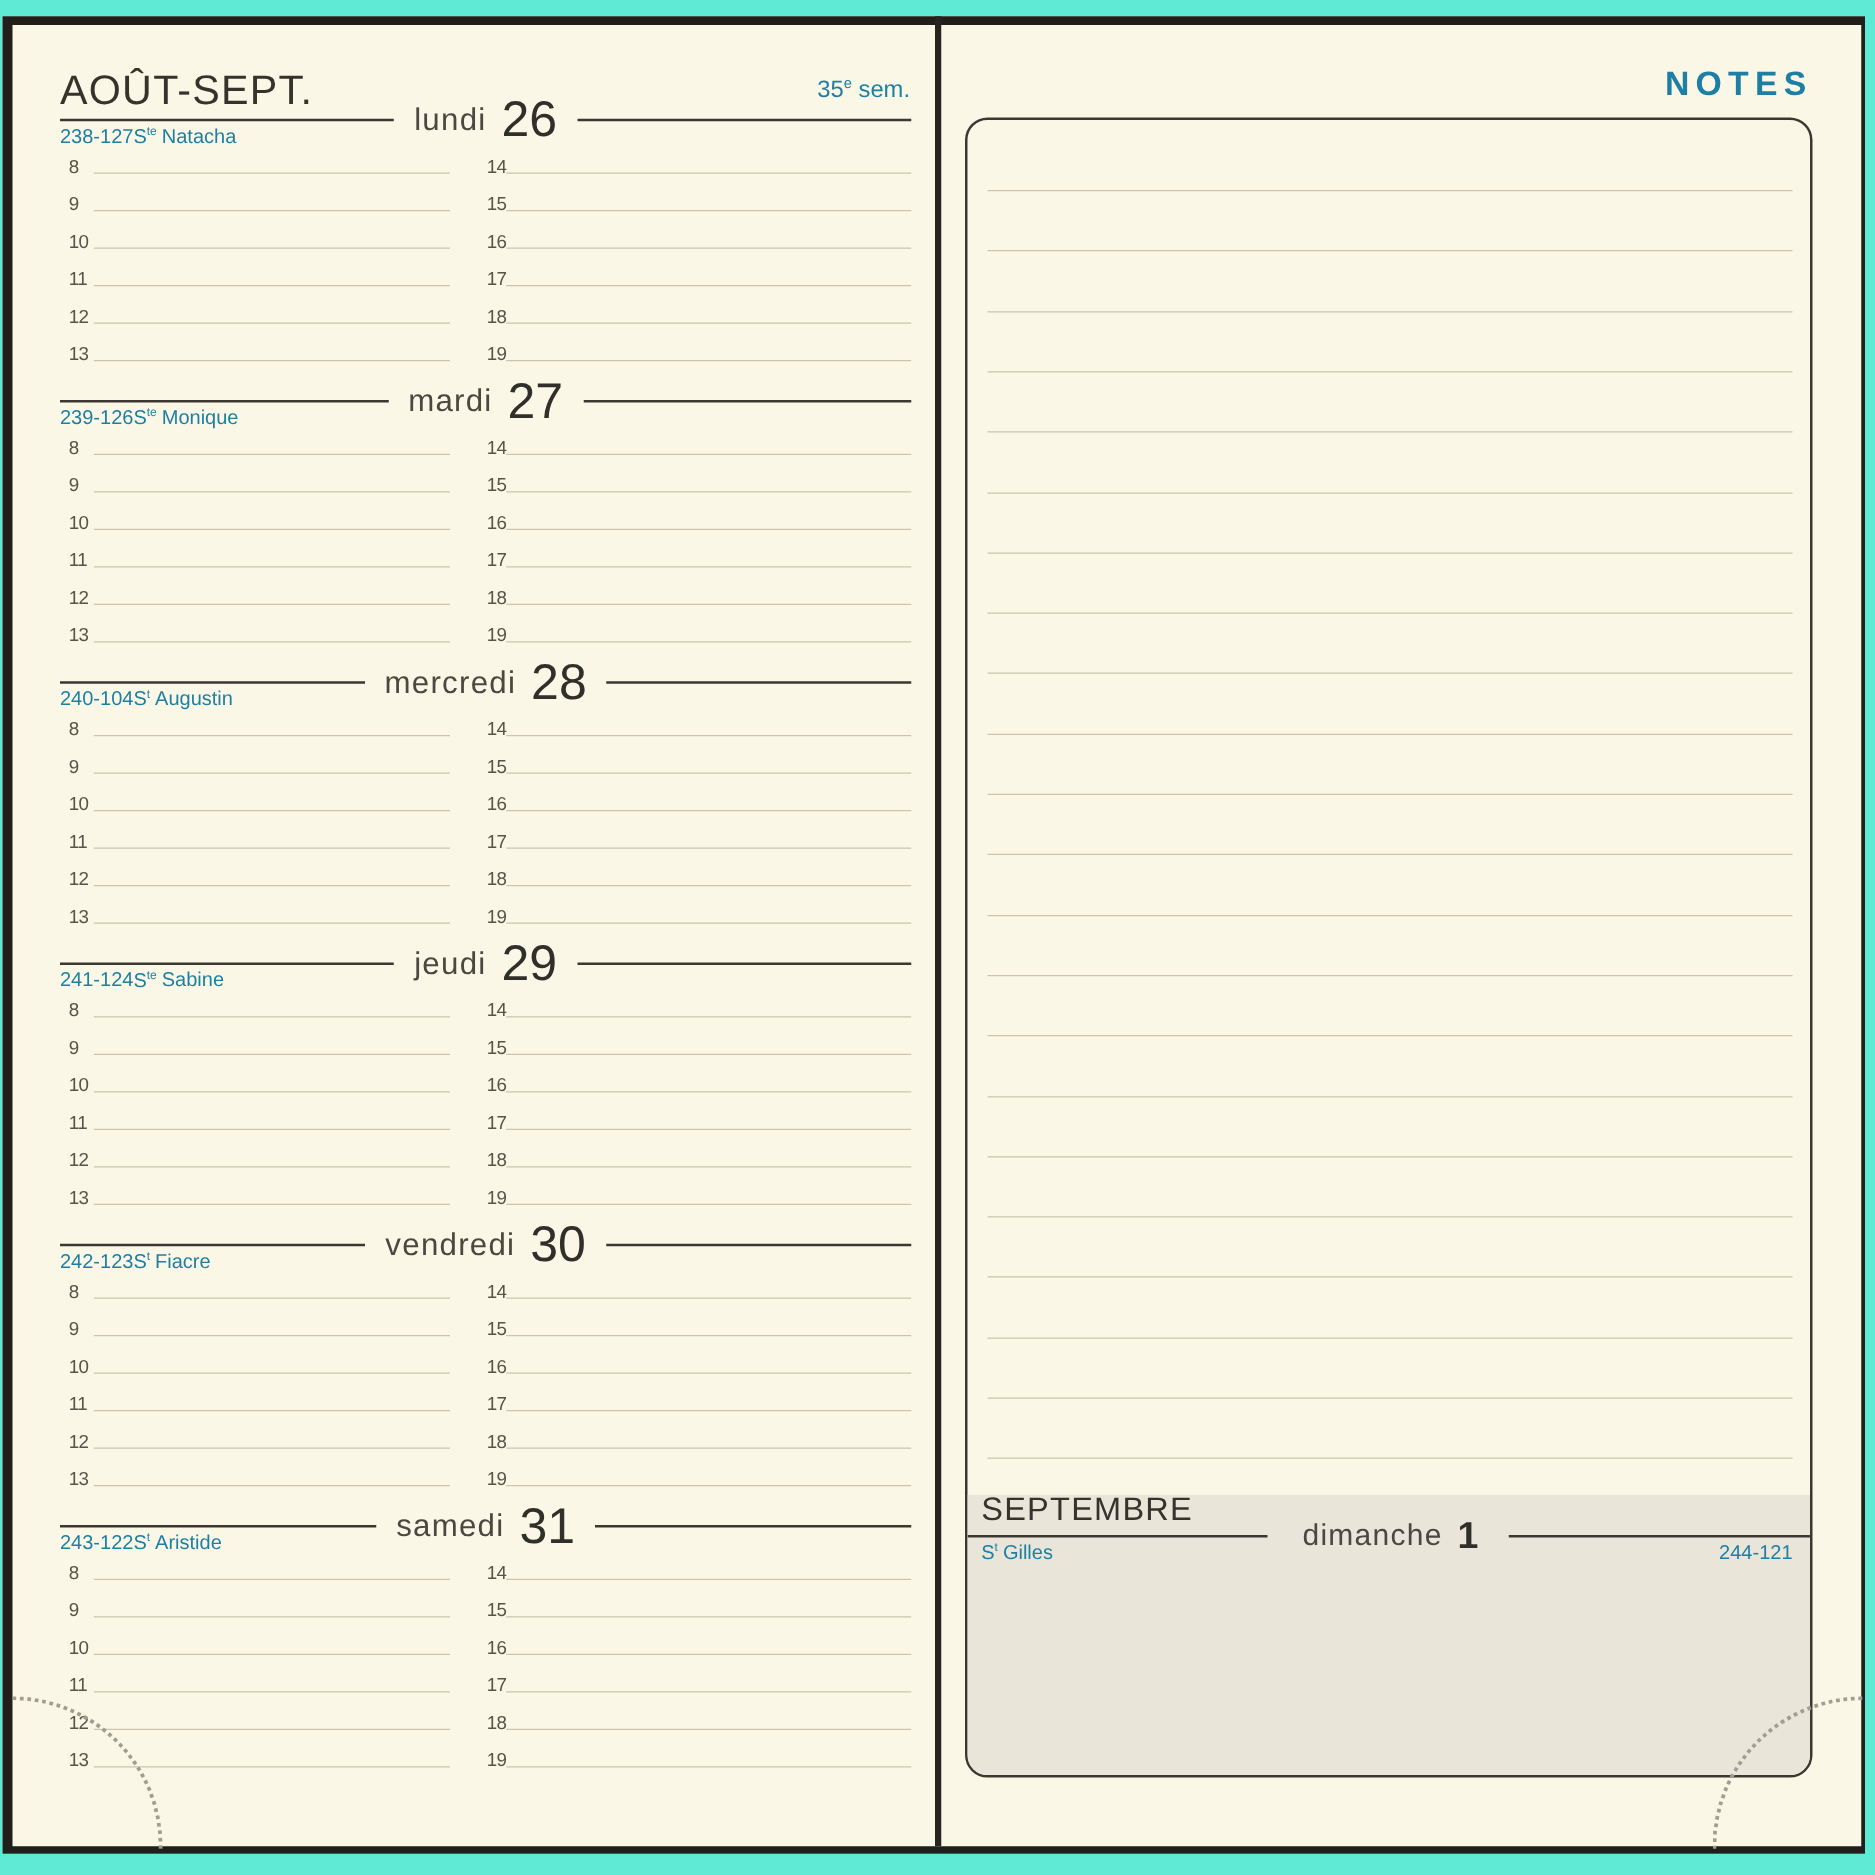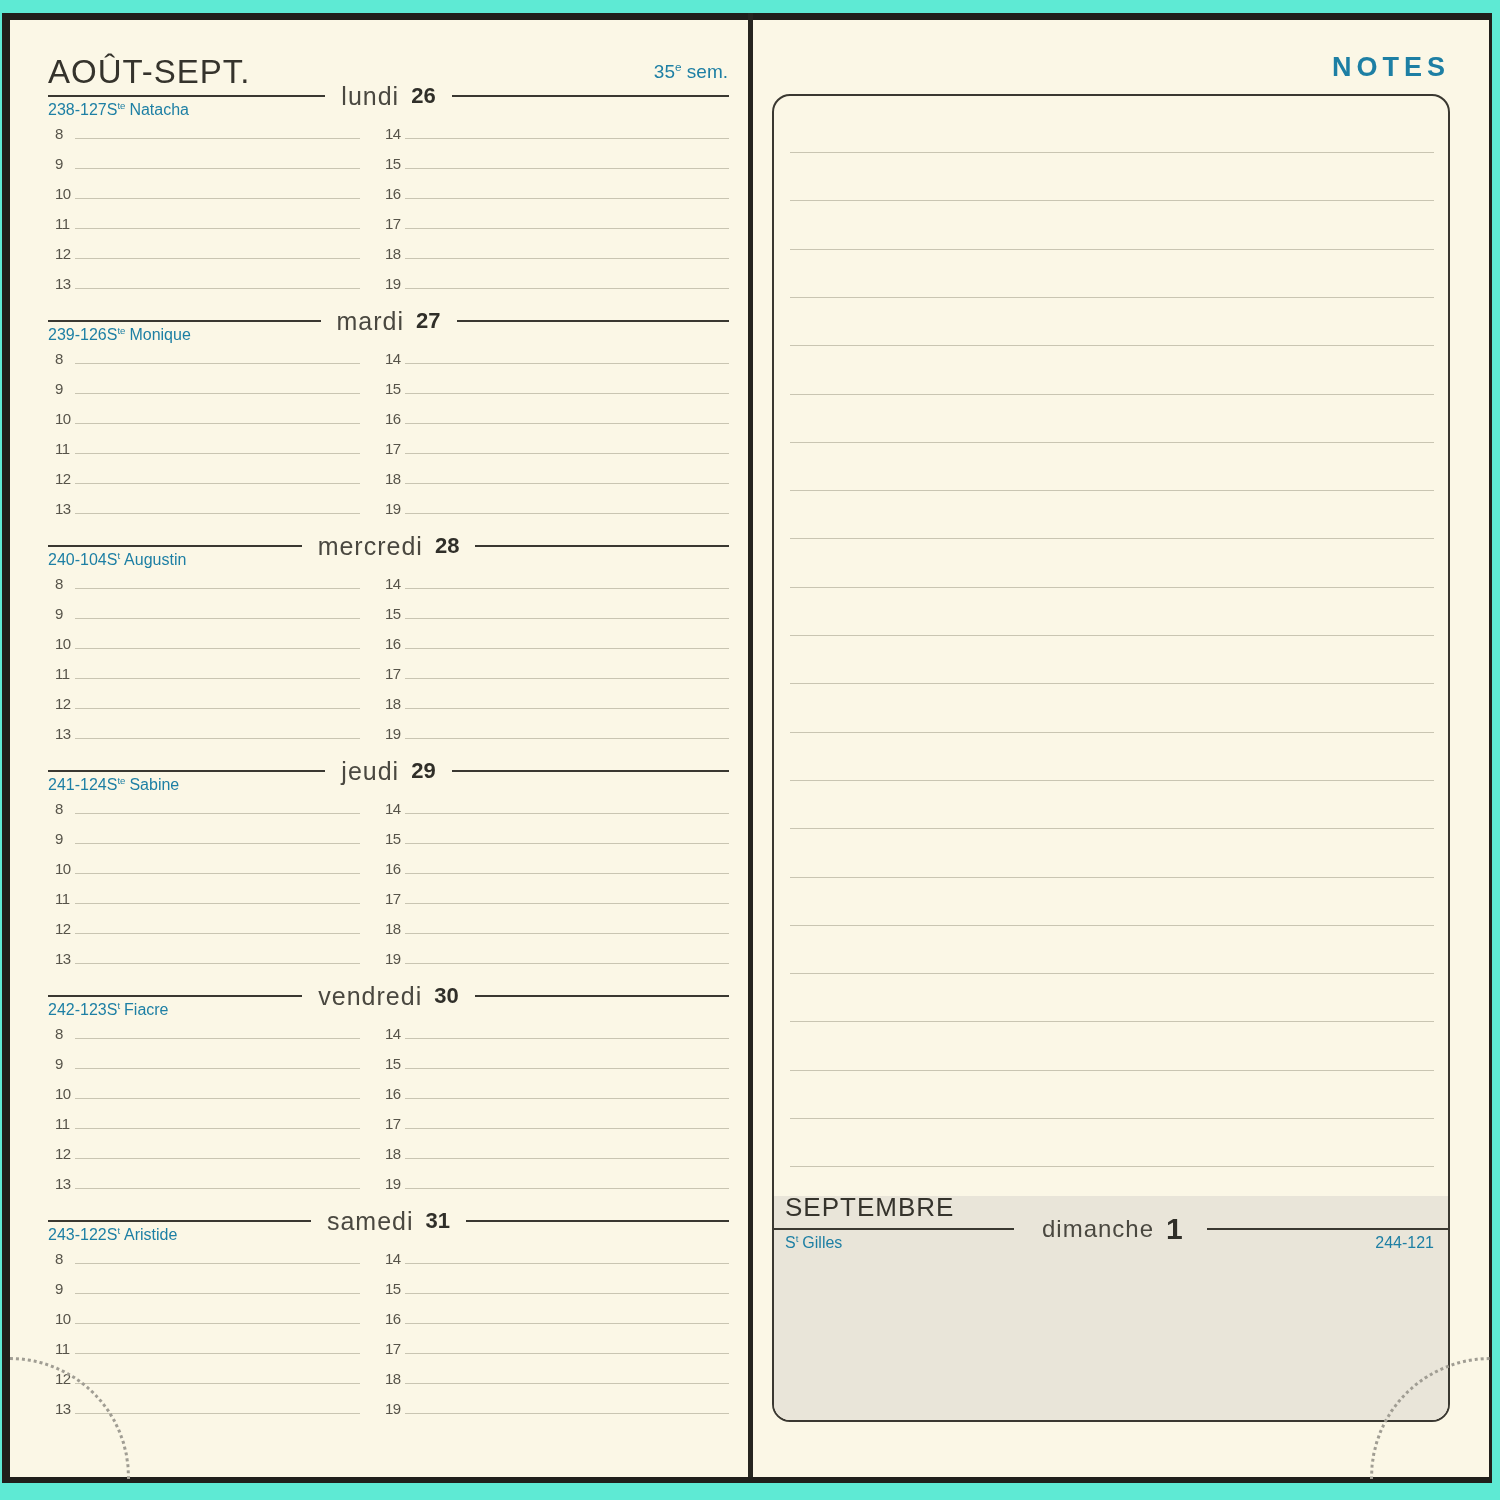--- a/index.html
+++ b/index.html
@@ -19,29 +19,29 @@
 
   
   .month-label{position:absolute;left:48px;top:53px;font-size:33px;color:var(--ink);letter-spacing:1px;z-index:2;}
   .week-label{position:absolute;right:772px;top:60px;font-size:19px;color:var(--teal);z-index:2;}
   .week-label sup{font-size:0.62em;}
 
   .day-block{position:absolute;left:48px;width:681px;height:222px;}
   .day-head{position:absolute;left:0;right:0;top:0;height:32px;display:flex;align-items:center;}
   .day-head .rule{flex:1;border-top:2px solid var(--rule-dark);height:0;}
   .day-name{font-size:25px;color:var(--dayname);margin:0 8px 0 16px;letter-spacing:1px;}
-  .day-num{font-size:22px;font-weight:bold;color:#302f29;margin:0 16px 0 4px;}
+  .day-num{font-size:40px;font-weight:normal;color:#302f29;margin:0 16px 0 4px;}
   .day-sub{position:absolute;left:0;right:0;top:21px;display:flex;justify-content:flex-start;
     font-size:16px;color:var(--teal);line-height:1.1;}
   .day-sub sup{font-size:0.6em;}
   .saint .sname{margin-left:4px;}
   .day-rows{position:absolute;left:0;right:0;top:32px;height:180px;}
   .col{position:absolute;top:0;height:180px;}
   .col-left{left:0;width:312px;}
-  .col-right{left:330px;width:351px;}
+  .col-right{left:330px;width:351px;text-align:right;}
   .hour-row{height:30px;display:flex;align-items:flex-end;}
   .hour-num{width:27px;font-size:15px;color:var(--hournum);letter-spacing:-0.5px;line-height:1;padding-bottom:1px;box-sizing:border-box;padding-left:7px;}
   .hour-line{flex:1;border-bottom:1.5px solid var(--hourline);margin-bottom:3px;}
 
   
   .notes-title{position:absolute;left:772px;width:678px;top:52px;text-align:right;
     font-size:27px;font-weight:bold;letter-spacing:5px;color:var(--teal);z-index:2;}
   .notes-box{position:absolute;left:772px;top:94px;width:678px;height:1328px;box-sizing:border-box;
     border:2px solid var(--rule-dark);border-radius:18px;overflow:hidden;z-index:1;}
   .note-rule{position:absolute;left:16px;right:14px;border-top:1.5px solid var(--hourline);}

